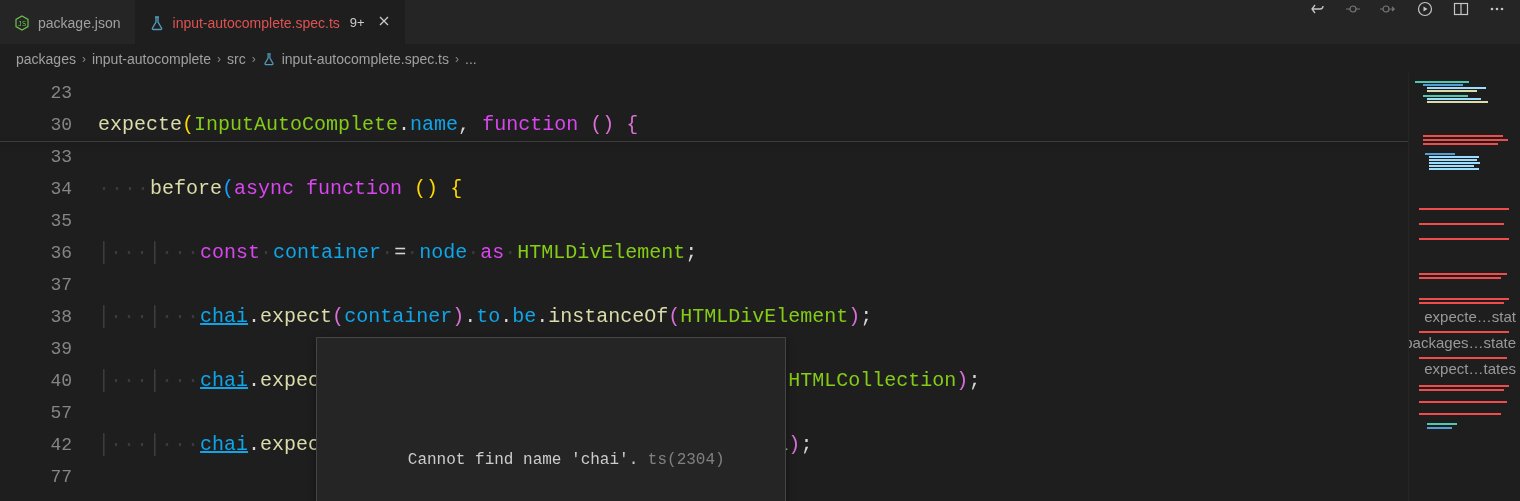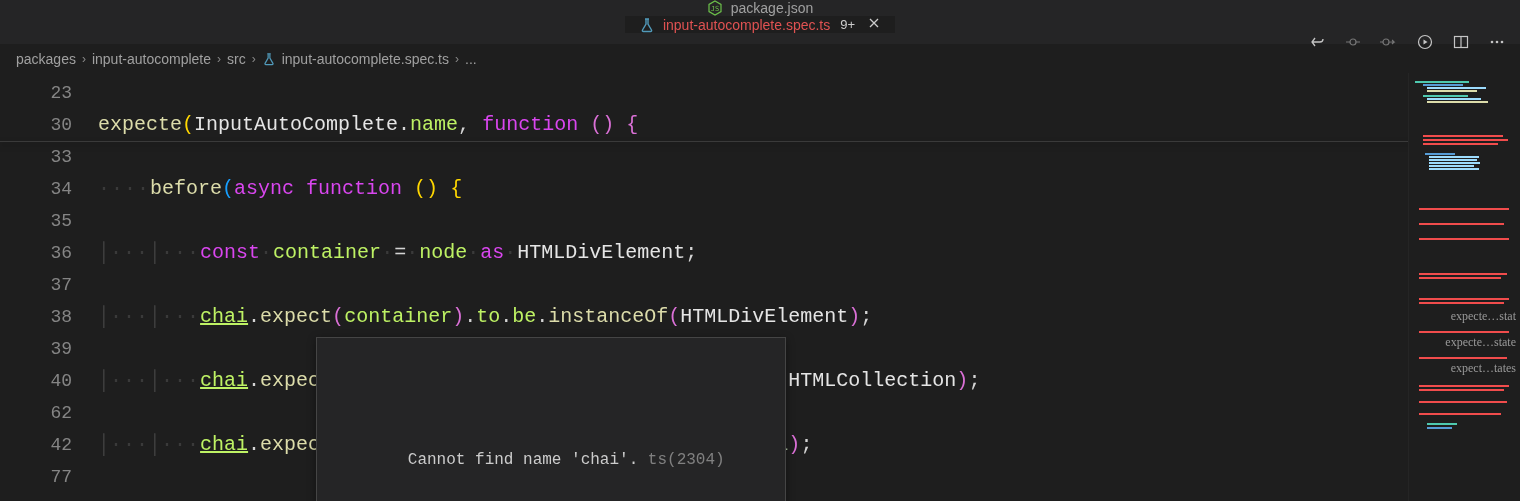--- a/index.html
+++ b/index.html
@@ -9,23 +9,22 @@
   color: #cccccc;
   width: 1520px;
   height: 501px;
   overflow: hidden;
   font-size: 14px;
 }
 .tab-bar {
   height: 45px;
   background: #252526;
   display: flex;
-  align-items: center;
+  align-items: flex-start;
   border-bottom: 1px solid #1e1e1e;
-  flex-direction: column;
 }
 .tab {
   height: 45px;
   display: flex;
   align-items: center;
   padding: 0 14px;
   gap: 8px;
   position: relative;
   font-size: 14px;
   color: #a0a0a0;
@@ -82,23 +81,23 @@
   font-size: 20px;
   line-height: 32px;
   padding-top: 4px;
   white-space: pre;
   color: #d4d4d4;
   position: relative;
 }
 .indent-guide { color: #404040; }
 .dots { color:#3a3a3a; letter-spacing: 1px; }
 .tok-fn { color: #dcdcaa; }
-.tok-type { color: #e5e5e5; }
+.tok-type { color: #84cc16; }
 .tok-kw { color: #d946ef; }
-.tok-prop { color: #bef264; }
+.tok-prop { color: #0ea5e9; }
 .tok-punc { color: #d4d4d4; }
 .tok-num { color: #b5cea8; }
 .tok-brace-y { color: #ffd700; }
 .tok-brace-p { color: #da70d6; }
 .tok-brace-b { color: #179fff; }
 .err-underline { text-decoration-line: underline; text-decoration-style: wavy; text-decoration-color: #f14c4c; text-decoration-thickness:1.5px;text-decoration:underline;}
 .hover-box {
   position: absolute;
   left: 218px;
   top: 264px;
@@ -120,21 +119,21 @@
   width: 112px;
   background: #1e1e1e;
   position: relative;
   border-left: 1px solid #252525;
   font-size: 2px;
   line-height: 3px;
   overflow:hidden;
   padding: 6px 4px;
 }
 .mm-err { position:absolute; left:0; height:2px; background:#f14c4c;}
-.mm-label { position:absolute; right:4px; font-size:12px; color:#999; font-family:Liberation Serif, serif; white-space:nowrap;}
+.mm-label { position:absolute; right:4px; font-size:15px; color:#999; font-family:Liberation Sans, sans-serif; white-space:nowrap;}
 .sticky-divider { position:absolute; left:0; right:0; top:68px; height:1px; background:#3a3a3a; box-shadow: 0 3px 6px rgba(0,0,0,.4);}
 </style>
 </head>
 <body>
 
 <div class="tab-bar">
   <div class="tab">
     <span class="tab-icon">
       <svg width="16" height="16" viewBox="0 0 16 16">
           <path fill="none" stroke="#6cc04a" stroke-width="1.2" d="M8 1l6 3.4v7.2L8 15 2 11.6V4.4z"></path>
@@ -220,21 +219,21 @@
     <div>23</div>
     <div>30</div>
     <div>33</div>
     <div>34</div>
     <div>35</div>
     <div>36</div>
     <div>37</div>
     <div>38</div>
     <div>39</div>
     <div>40</div>
-    <div>62</div>
+    <div>57</div>
     <div>42</div>
     <div>77</div>
   </div>
 
   <div class="code">
 <div><span class="tok-fn">expecte</span><span class="tok-brace-y">(</span><span class="tok-type">InputAutoComplete</span><span class="tok-punc">.</span><span class="tok-prop">name</span><span class="tok-punc">, </span><span class="tok-kw">function</span><span class="tok-punc"> </span><span class="tok-brace-p">()</span><span class="tok-punc"> </span><span class="tok-brace-p">{</span></div>
 <div><span class="dots">····</span><span class="tok-fn">before</span><span class="tok-brace-b">(</span><span class="tok-kw">async</span><span class="tok-punc"> </span><span class="tok-kw">function</span><span class="tok-punc"> </span><span class="tok-brace-y">()</span><span class="tok-punc"> </span><span class="tok-brace-y">{</span></div>
 <div><span class="indent-guide">│</span><span class="dots">···</span><span class="indent-guide">│</span><span class="dots">···</span><span class="tok-kw">const</span><span class="dots">·</span><span class="tok-prop">container</span><span class="dots">·</span><span class="tok-punc">=</span><span class="dots">·</span><span class="tok-prop">node</span><span class="dots">·</span><span class="tok-kw">as</span><span class="dots">·</span><span class="tok-type">HTMLDivElement</span><span class="tok-punc">;</span></div>
 <div><span class="indent-guide">│</span><span class="dots">···</span><span class="indent-guide">│</span><span class="dots">···</span><span class="tok-prop err-underline">chai</span><span class="tok-punc">.</span><span class="tok-fn">expect</span><span class="tok-brace-p">(</span><span class="tok-prop">container</span><span class="tok-brace-p">)</span><span class="tok-punc">.</span><span class="tok-prop">to</span><span class="tok-punc">.</span><span class="tok-prop">be</span><span class="tok-punc">.</span><span class="tok-fn">instanceOf</span><span class="tok-brace-p">(</span><span class="tok-type">HTMLDivElement</span><span class="tok-brace-p">)</span><span class="tok-punc">;</span></div>
 <div><span class="indent-guide">│</span><span class="dots">···</span><span class="indent-guide">│</span><span class="dots">···</span><span class="tok-prop err-underline">chai</span><span class="tok-punc">.</span><span class="tok-fn">expect</span><span class="tok-brace-p">(</span><span class="tok-prop">container</span><span class="tok-punc">.</span><span class="tok-prop">children</span><span class="tok-brace-p">)</span><span class="tok-punc">.</span><span class="tok-prop">to</span><span class="tok-punc">.</span><span class="tok-prop">be</span><span class="tok-punc">.</span><span class="tok-fn">instanceOf</span><span class="tok-brace-p">(</span><span class="tok-type">HTMLCollection</span><span class="tok-brace-p">)</span><span class="tok-punc">;</span></div>
@@ -280,21 +279,21 @@
     </div>
     <div class="mm-err" style="top:135px;width:90px;left:10px"></div>
     <div class="mm-err" style="top:150px;width:85px;left:10px"></div>
     <div class="mm-err" style="top:165px;width:90px;left:10px"></div>
     <div class="mm-err" style="top:200px;width:88px;left:10px"></div>
     <div class="mm-err" style="top:204px;width:82px;left:10px"></div>
     <div class="mm-err" style="top:225px;width:90px;left:10px"></div>
     <div class="mm-err" style="top:229px;width:85px;left:10px"></div>
     <div class="mm-label" style="top:242px">expecte…stat</div>
     <div class="mm-err" style="top:258px;width:90px;left:10px"></div>
-    <div class="mm-label" style="top:268px">expecte…state</div>
+    <div class="mm-label" style="top:268px">packages…state</div>
     <div class="mm-err" style="top:284px;width:88px;left:10px"></div>
     <div class="mm-label" style="top:294px">expect…tates</div>
     <div class="mm-err" style="top:312px;width:90px;left:10px"></div>
     <div class="mm-err" style="top:316px;width:85px;left:10px"></div>
     <div class="mm-err" style="top:328px;width:88px;left:10px"></div>
     <div class="mm-err" style="top:340px;width:82px;left:10px"></div>
     <div style="position:absolute; top:350px; left:18px;">
       <div style="height:2px;background:#4ec9b0;width:30px;margin-bottom:2px"></div>
       <div style="height:2px;background:#569cd6;width:25px;margin-bottom:2px"></div>
     </div>

